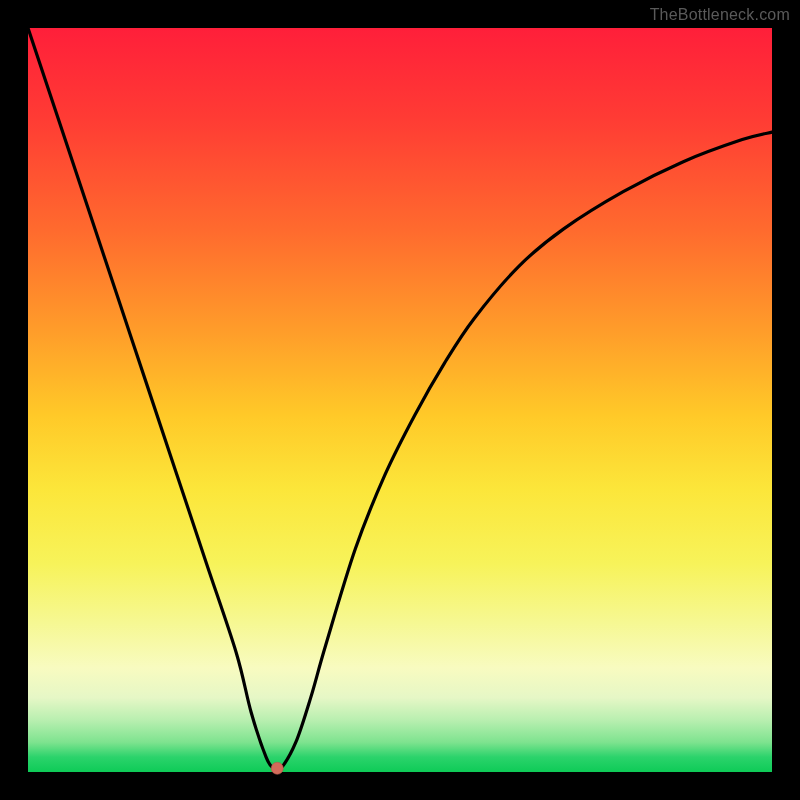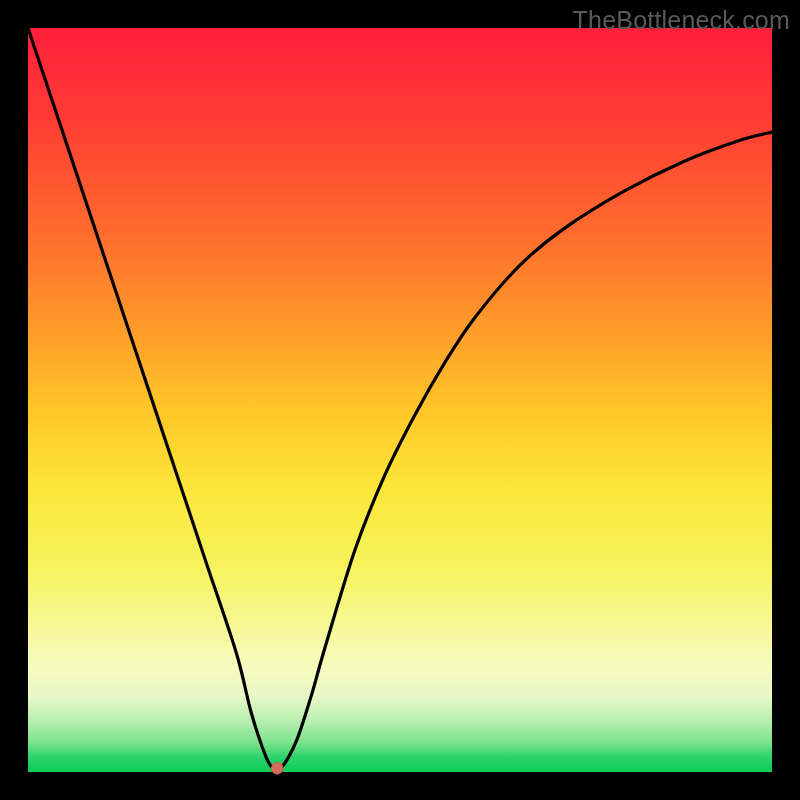--- a/index.html
+++ b/index.html
@@ -48,21 +48,21 @@
     top: 0;
     width: 744px;
     height: 744px;
     overflow: visible;
   }
   .watermark {
     position: absolute;
     top: 6px;
     right: 10px;
     color: #5a5a5a;
-    font-size: 25px;
+    font-size: 16px;
     font-weight: 400;
     letter-spacing: 0.2px;
     user-select: none;
   }
 </style>
 </head>
 <body>
 
 <div class="frame">
 

